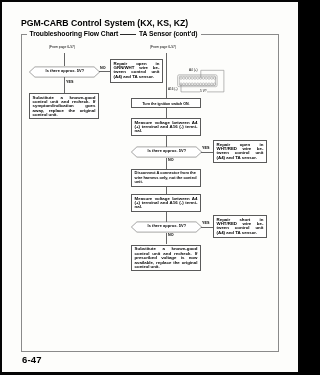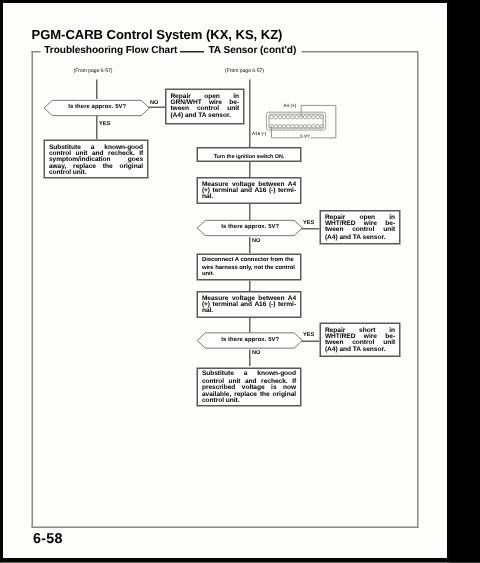--- a/index.html
+++ b/index.html
@@ -157,14 +157,14 @@
 
   <div class="hline" style="left:201px;top:226.6px;width:12px;"></div>
   <div class="lbl-b" style="left:202px;top:220.6px;">YES</div>
   <div class="box" style="left:213px;top:215px;width:54px;height:23px;">Repair short in WHT/RED wire be­tween control unit (A4) and TA sensor.</div>
 
   <div class="vline" style="left:166px;top:232.5px;height:11.5px;"></div>
   <div class="lbl-b" style="left:168px;top:233px;">NO</div>
 
   <div class="box" style="left:131px;top:244.7px;width:70px;height:26px;">Substitute a known-good control unit and recheck. If prescribed voltage is now available, replace the original control unit.</div>
 
-  <div id="pageno">6-58</div>
+  <div id="pageno">6-47</div>
 </div>
 
 </body></html>

